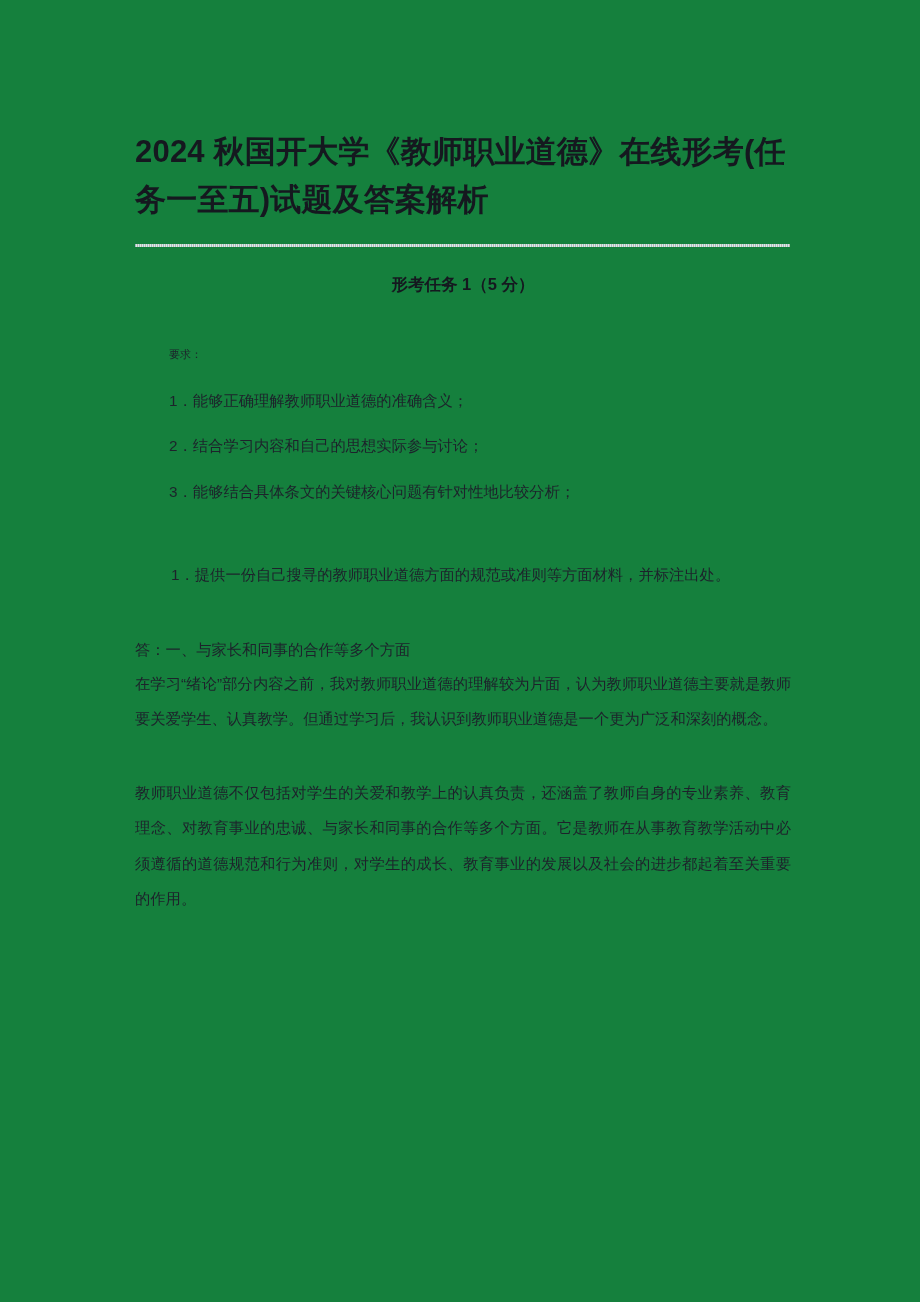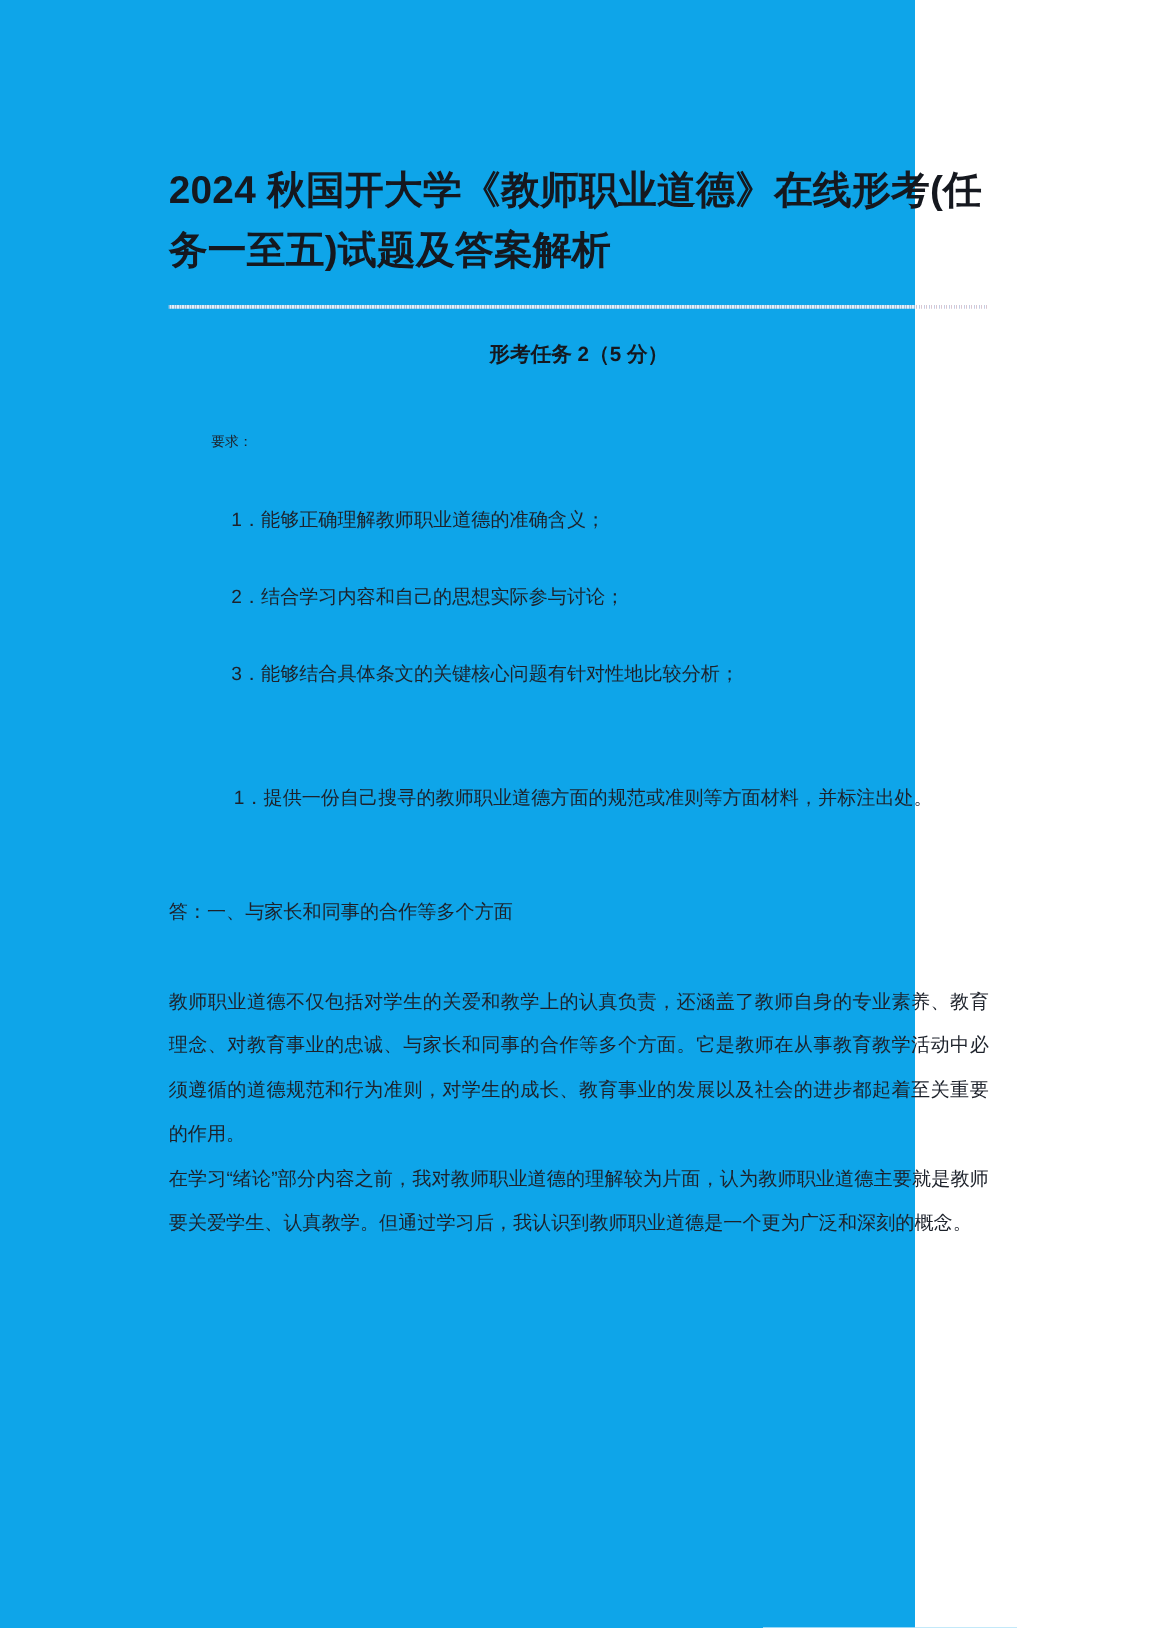--- a/index.html
+++ b/index.html
@@ -9,23 +9,23 @@
   }
   body {
     width: 920px;
     height: 1302px;
     font-family: "Liberation Sans", "DejaVu Sans", sans-serif;
     color: #1a1d24;
     overflow: hidden;
   }
   .page {
     position: relative;
-    width: 732px;
+    width: 920px;
     height: 1302px;
-    background: #0ea5e9;
+    background: #15803d;
     box-sizing: border-box;
   }
   .content {
     position: absolute;
     left: 135px;
     top: 0;
     width: 656px;
   }
 
   
@@ -85,21 +85,21 @@
     padding-top: 38px;
     padding-left: 34px;
   }
   .req-label {
     margin: 0;
     font-size: 11px;
     line-height: 35.5px;
     color: #1d222b;
   }
   .req-item {
-    margin: 16px;
+    margin: 0;
     padding-top: 10px;
     font-size: 15.3px;
     line-height: 35.5px;
     color: #1d222b;
     word-break: break-all;
   }
   .req-item.last {
     padding-top: 48px;
     padding-left: 2px;
     width: 654px;
@@ -131,31 +131,31 @@
 </head>
 <body>
 
 <div class="page">
   <div class="content">
 
     <h1 class="doc-title">2024 秋国开大学《教师职业道德》在线形考(任务一至五)试题及答案解析</h1>
 
     <div class="divider"></div>
 
-    <h2 class="section-heading">形考任务 2（5 分）</h2>
+    <h2 class="section-heading">形考任务 1（5 分）</h2>
 
 
     <div class="req-block">
       <p class="req-label">要求：</p>
       <p class="req-item">1．能够正确理解教师职业道德的准确含义；</p>
       <p class="req-item">2．结合学习内容和自己的思想实际参与讨论；</p>
       <p class="req-item">3．能够结合具体条文的关键核心问题有针对性地比较分析；</p>
       <p class="req-item last">1．提供一份自己搜寻的教师职业道德方面的规范或准则等方面材料，并标注出处。</p>
     </div>
 
     <div class="answer-block">
       <p class="answer-lead">答：一、与家长和同事的合作等多个方面</p>
+      <p class="answer-para">在学习“绪论”部分内容之前，我对教师职业道德的理解较为片面，认为教师职业道德主要就是教师要关爱学生、认真教学。但通过学习后，我认识到教师职业道德是一个更为广泛和深刻的概念。</p>
       <p class="answer-para spaced">教师职业道德不仅包括对学生的关爱和教学上的认真负责，还涵盖了教师自身的专业素养、教育理念、对教育事业的忠诚、与家长和同事的合作等多个方面。它是教师在从事教育教学活动中必须遵循的道德规范和行为准则，对学生的成长、教育事业的发展以及社会的进步都起着至关重要的作用。</p>
-      <p class="answer-para">在学习“绪论”部分内容之前，我对教师职业道德的理解较为片面，认为教师职业道德主要就是教师要关爱学生、认真教学。但通过学习后，我认识到教师职业道德是一个更为广泛和深刻的概念。</p>
     </div>
 
   </div>
 </div>
 
 </body></html>

